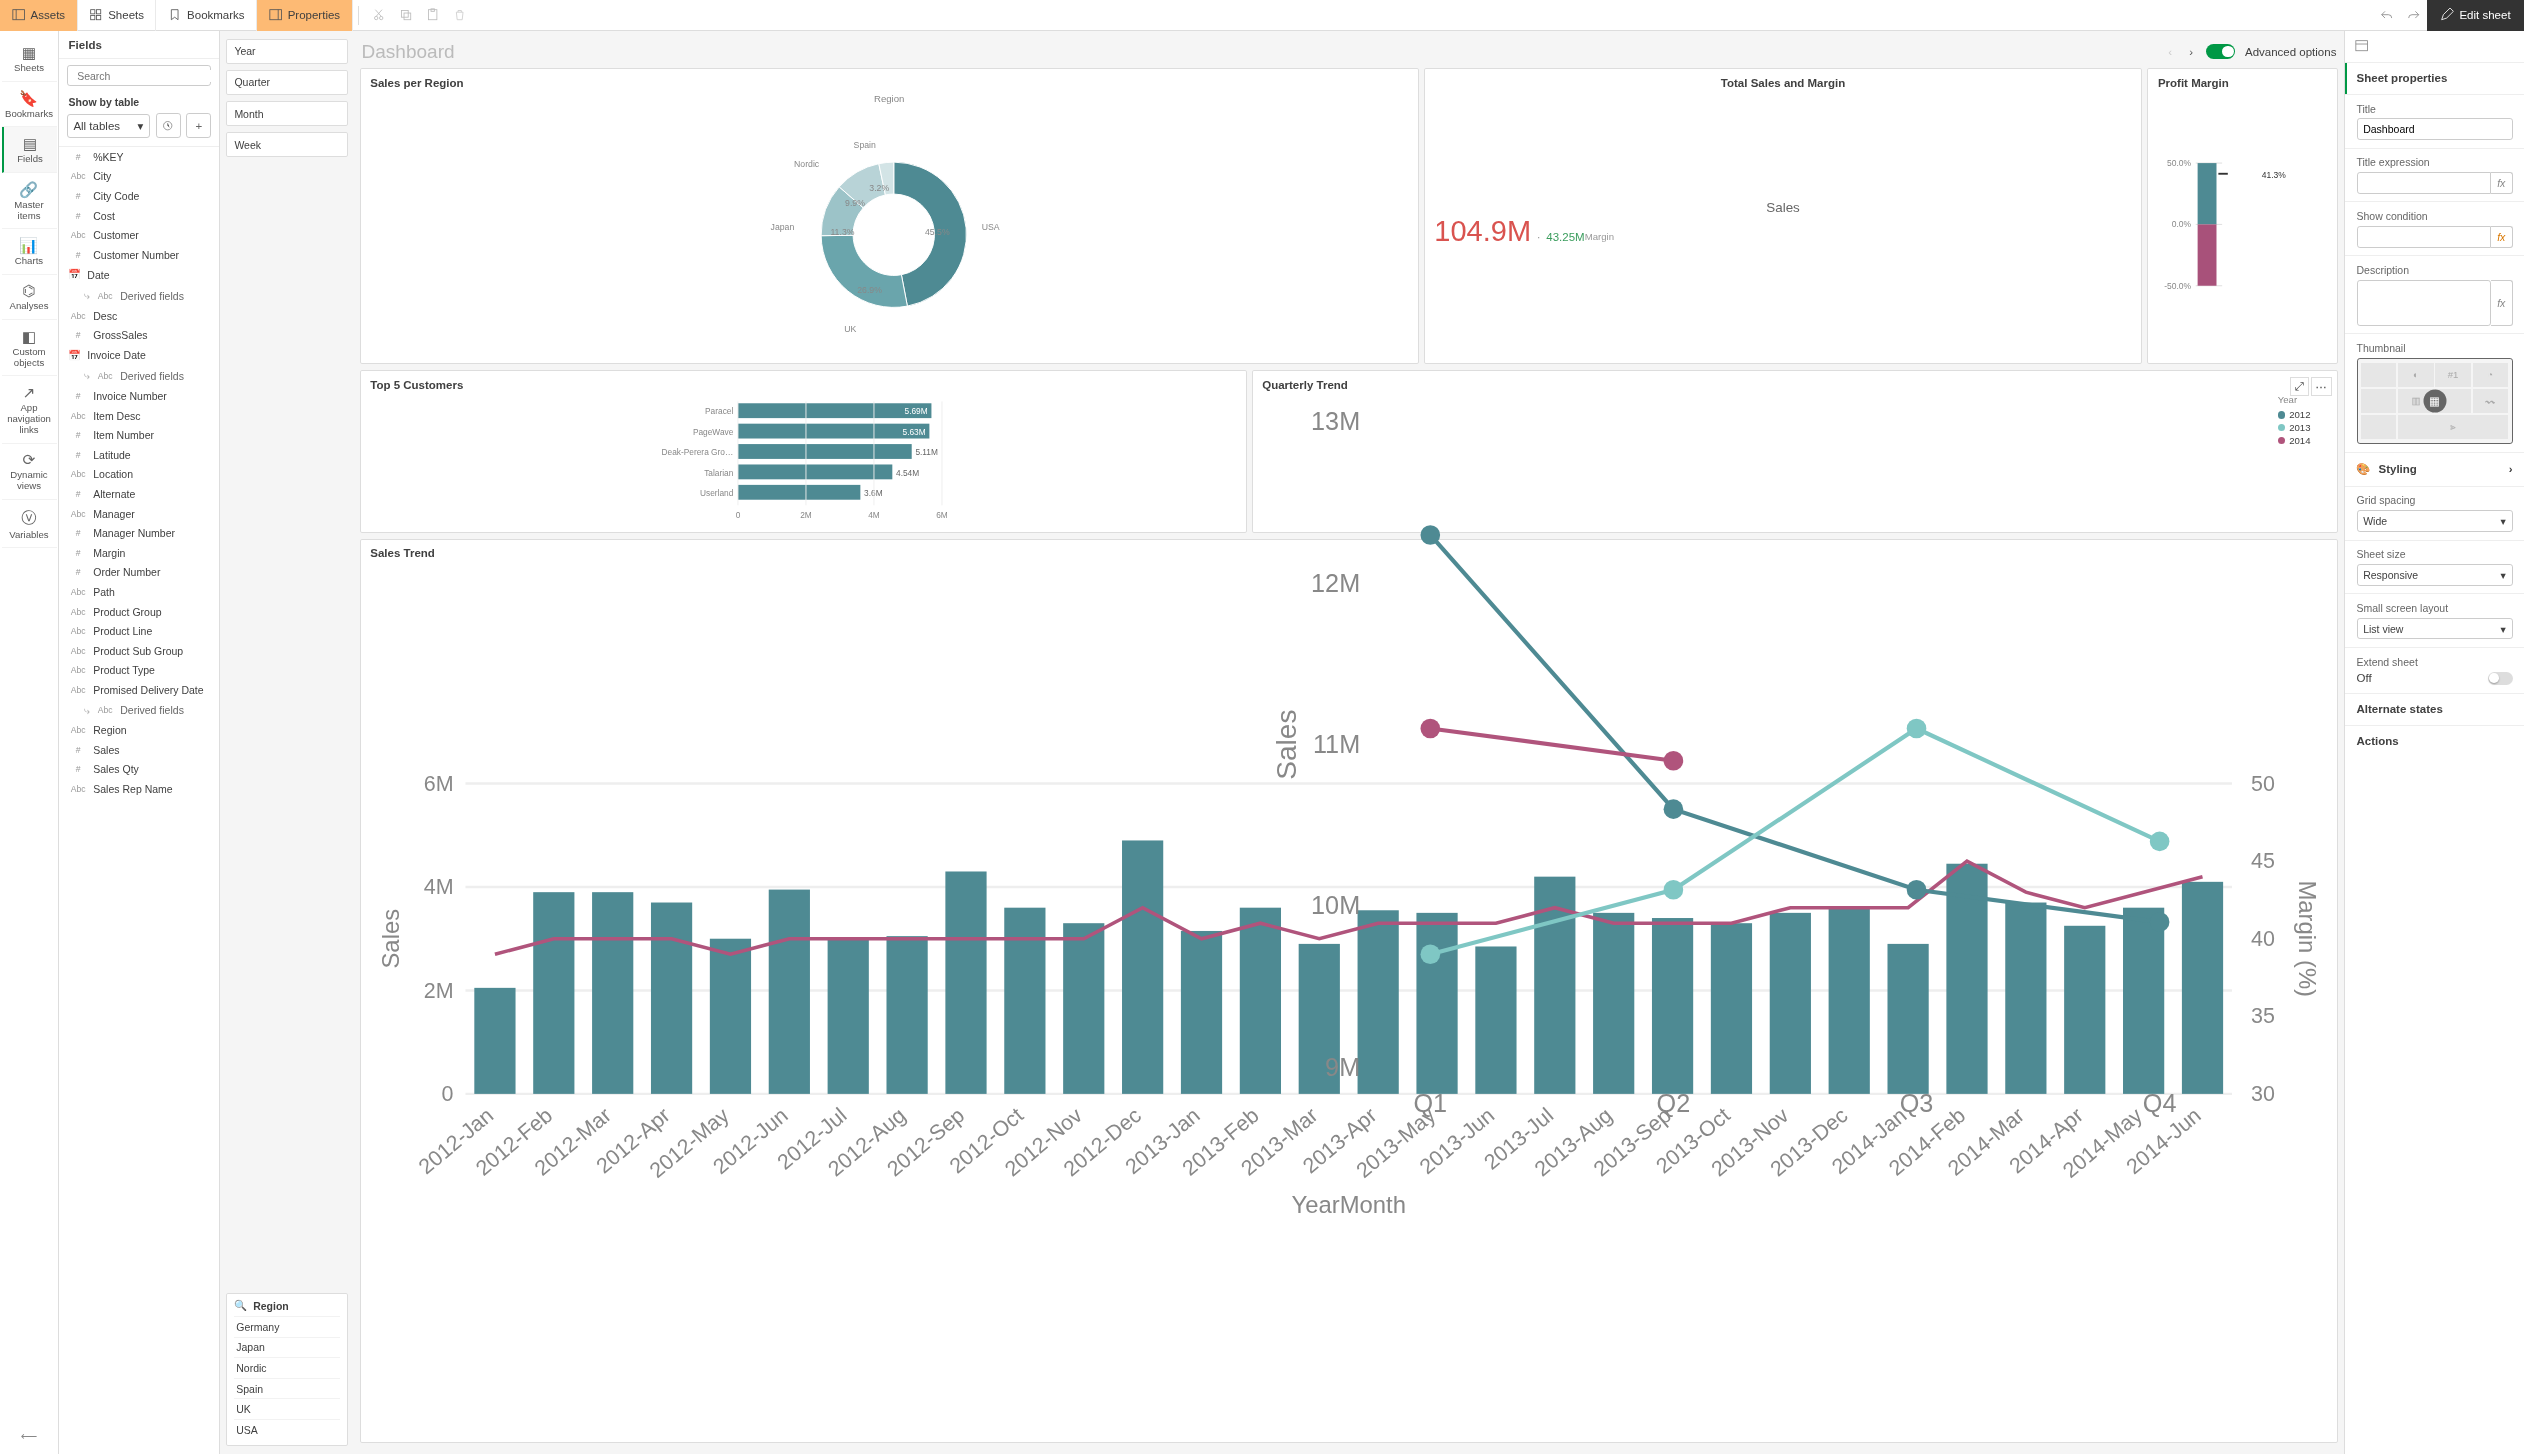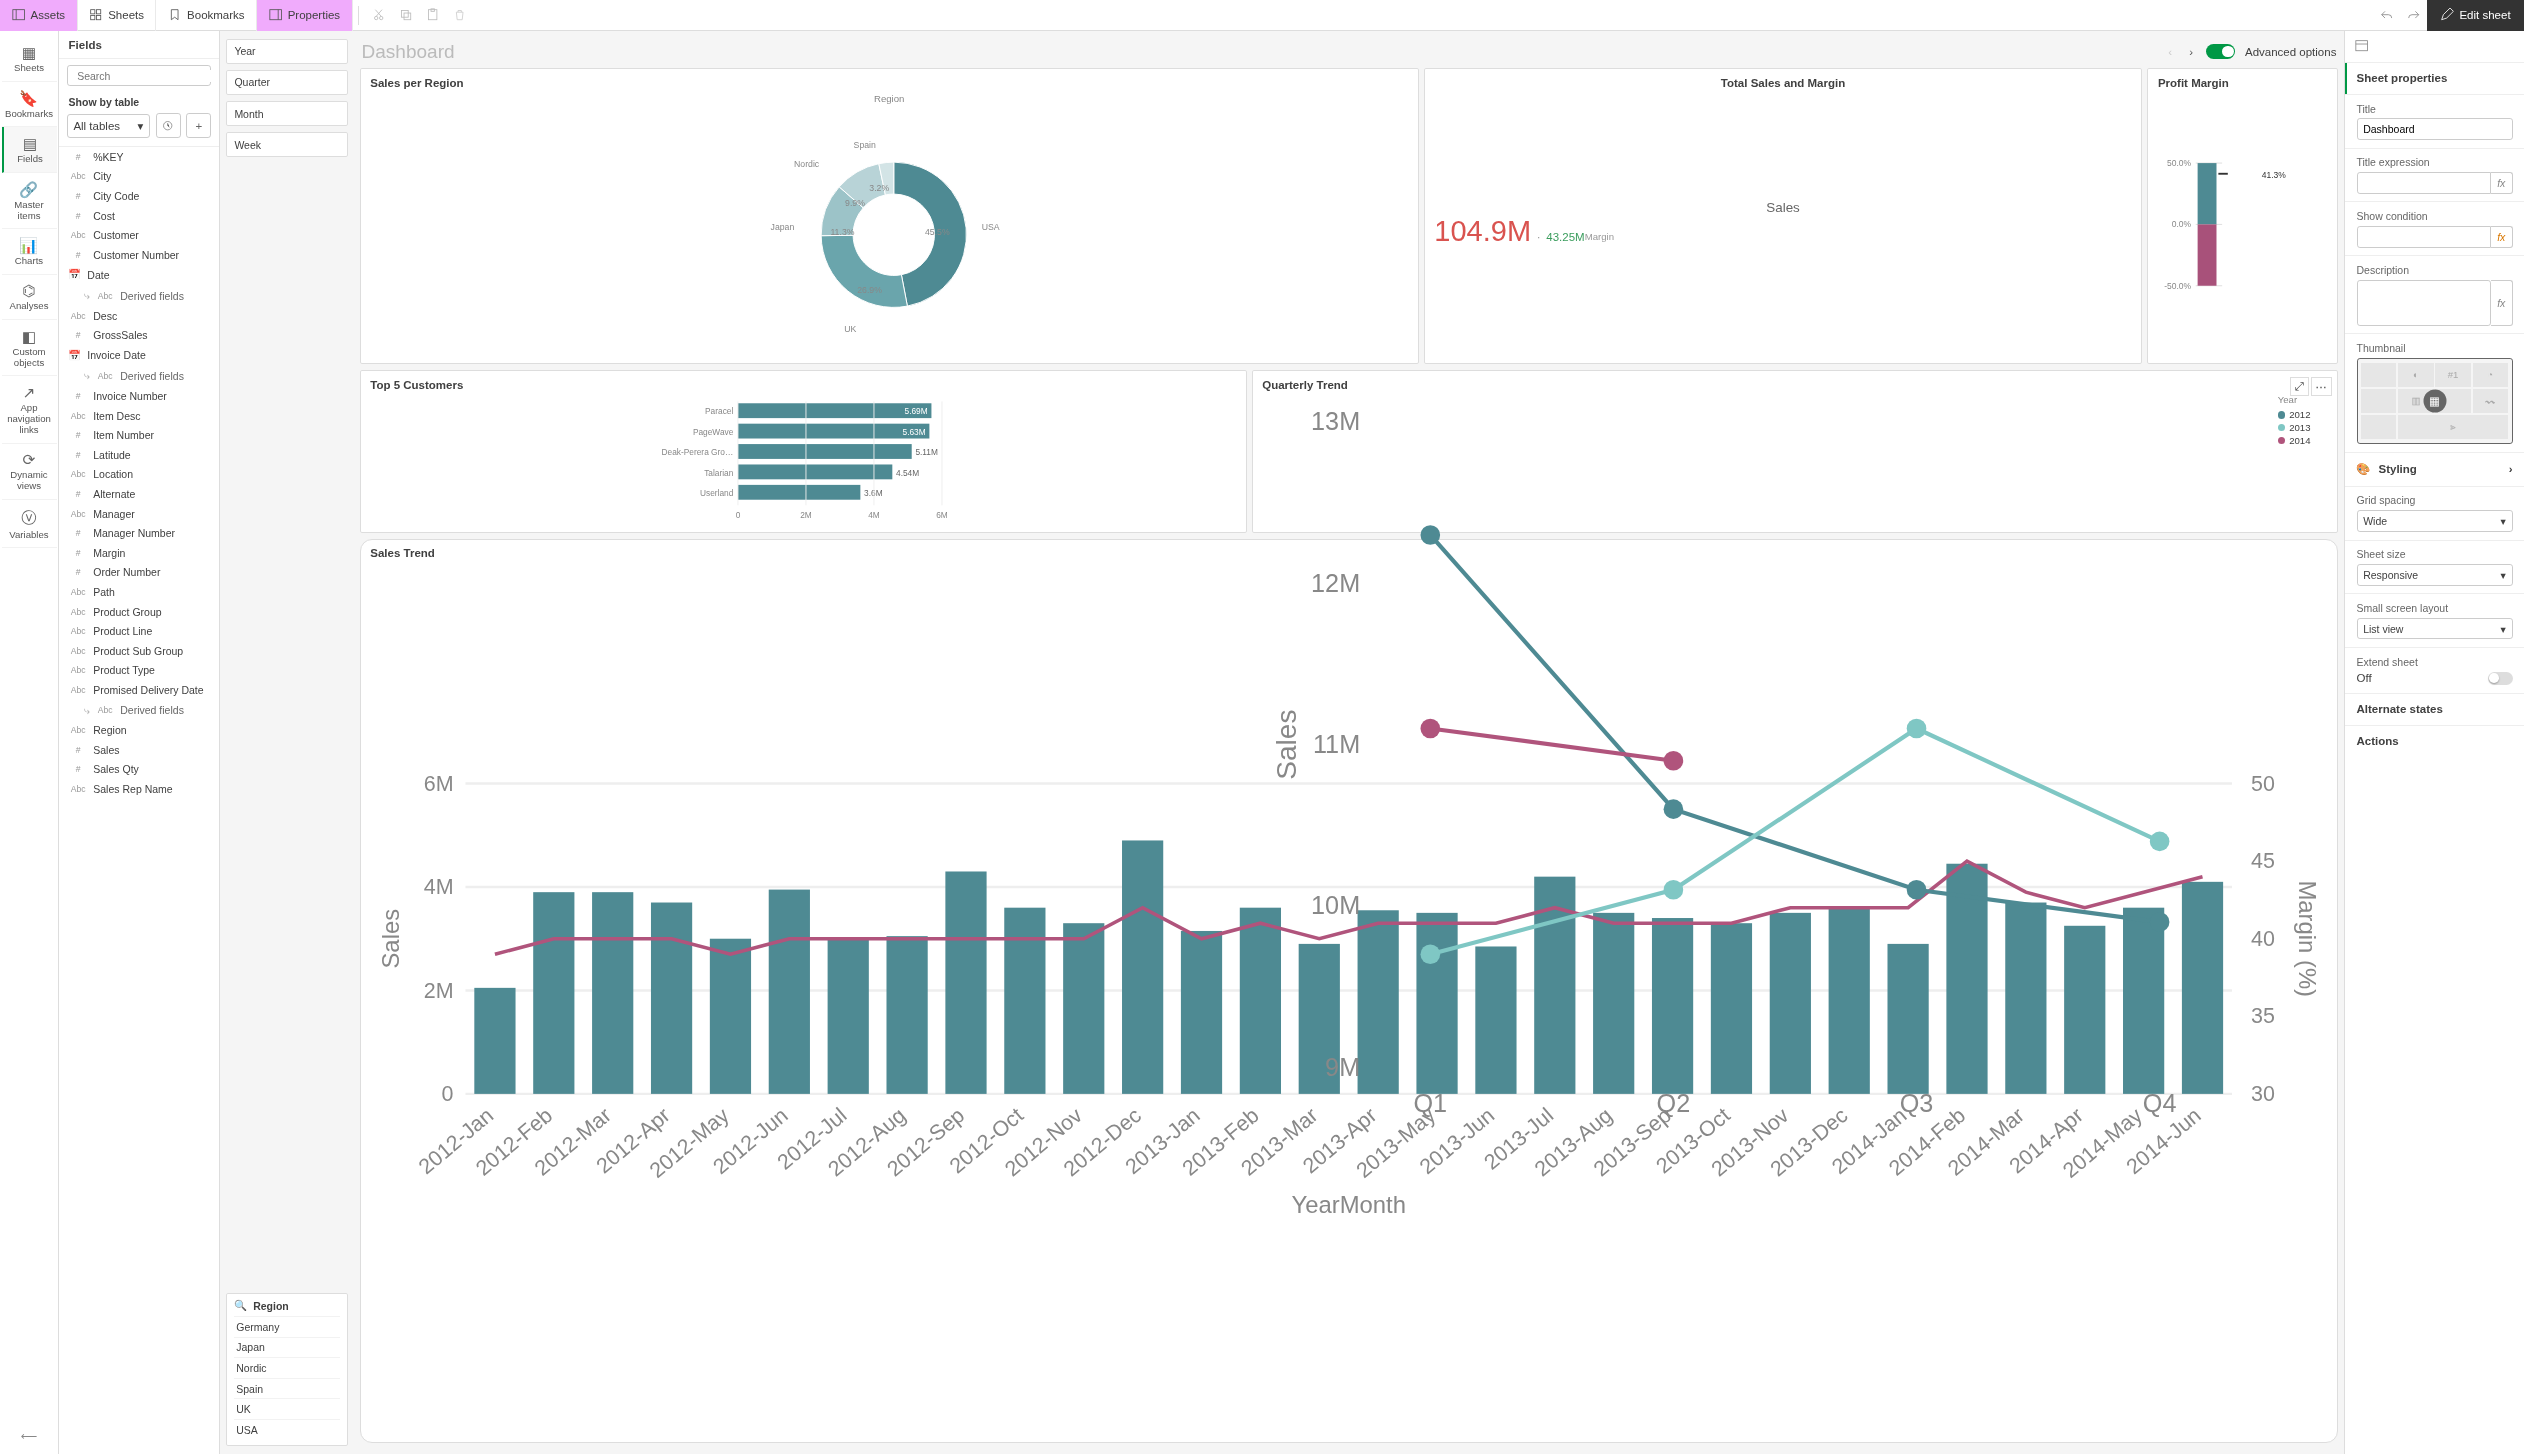--- a/index.html
+++ b/index.html
@@ -1,21 +1,21 @@
 <!DOCTYPE html>
 <html><head>
   <meta charset="utf-8">
   <style>
     * { margin:0; padding:0; box-sizing:border-box; font-family: -apple-system,BlinkMacSystemFont,'Segoe UI',Arial,sans-serif; }
     body { background:#f5f5f5; font-size:11.5px; color:#404040; overflow:hidden; }
     .app { display:flex; flex-direction:column; height:100vh; }
     
     .topbar { display:flex; align-items:center; background:#fff; border-bottom:1px solid #ddd; height:31px; }
     .topbar .tab { display:flex; align-items:center; gap:5.7px; padding:0 11.5px; height:31px; cursor:pointer; border-right:1px solid #eaeaea;}
-    .topbar .tab.active { background:#f0abfc; }
+    .topbar .tab.active { background:#fdba74; }
     .topbar .spacer { flex:1; }
     .topbar .iconbtn { width:27px; height:31px; display:flex;align-items:center;justify-content:center; color:#999; cursor:pointer;}
     .topbar .editsheet { background:#333; color:#fff; padding:0 13.4px; height:31px; display:flex;align-items:center; gap:5.7px; cursor:pointer;}
     .icon { width:13.4px; height:13.4px; display:inline-block; }
     
     .body { display:flex; flex:1; min-height:0; }
     
     .rail { width:59px; background:#fff; border-right:1px solid #ddd; display:flex; flex-direction:column; align-items:center; padding-top:5.7px;}
     .rail .railitem { width:55px; text-align:center; padding:7.7px 1.9px; cursor:pointer; border-bottom:1px solid #f2f2f2; font-size:9.6px; color:#555;}
     .rail .railitem.active { border-left:2.9px solid #009845; background:#f7f7f7;}
@@ -493,21 +493,21 @@
                 <div style="color:#888;margin-bottom:3.8px;">Year</div>
                 <div style="display:flex;align-items:center;gap:3.8px;margin:1.9px 0;"><span style="width:7.7px;height:7.7px;background:#4e8a93;border-radius:50%;"></span>2012</div>
                 <div style="display:flex;align-items:center;gap:3.8px;margin:1.9px 0;"><span style="width:7.7px;height:7.7px;background:#7fc7c4;border-radius:50%;"></span>2013</div>
                 <div style="display:flex;align-items:center;gap:3.8px;margin:1.9px 0;"><span style="width:7.7px;height:7.7px;background:#b0547c;border-radius:50%;"></span>2014</div>
               </div>
           </div>
         </div>
       </div>
 
       <div class="gridrow" style="flex:1;min-height:201px;">
-        <div class="card" style="flex:1;border-radius:12px;">
+        <div class="card" style="flex:1;">
           <div class="ctitle">Sales Trend</div>
           <svg id="salestrend" viewBox="0 0 820 190" style="flex:1;font-size:12px">
               <text x="35" y="138" text-anchor="end" class="ticklabel">0</text>
               <line x1="40" x2="780" y1="135" y2="135" stroke="#eee"></line>
               <text x="35" y="94.66666666666667" text-anchor="end" class="ticklabel">2M</text>
               <line x1="40" x2="780" y1="91.66666666666667" y2="91.66666666666667" stroke="#eee"></line>
               <text x="35" y="51.33333333333334" text-anchor="end" class="ticklabel">4M</text>
               <line x1="40" x2="780" y1="48.33333333333334" y2="48.33333333333334" stroke="#eee"></line>
               <text x="35" y="8" text-anchor="end" class="ticklabel">6M</text>
               <line x1="40" x2="780" y1="5" y2="5" stroke="#eee"></line>

